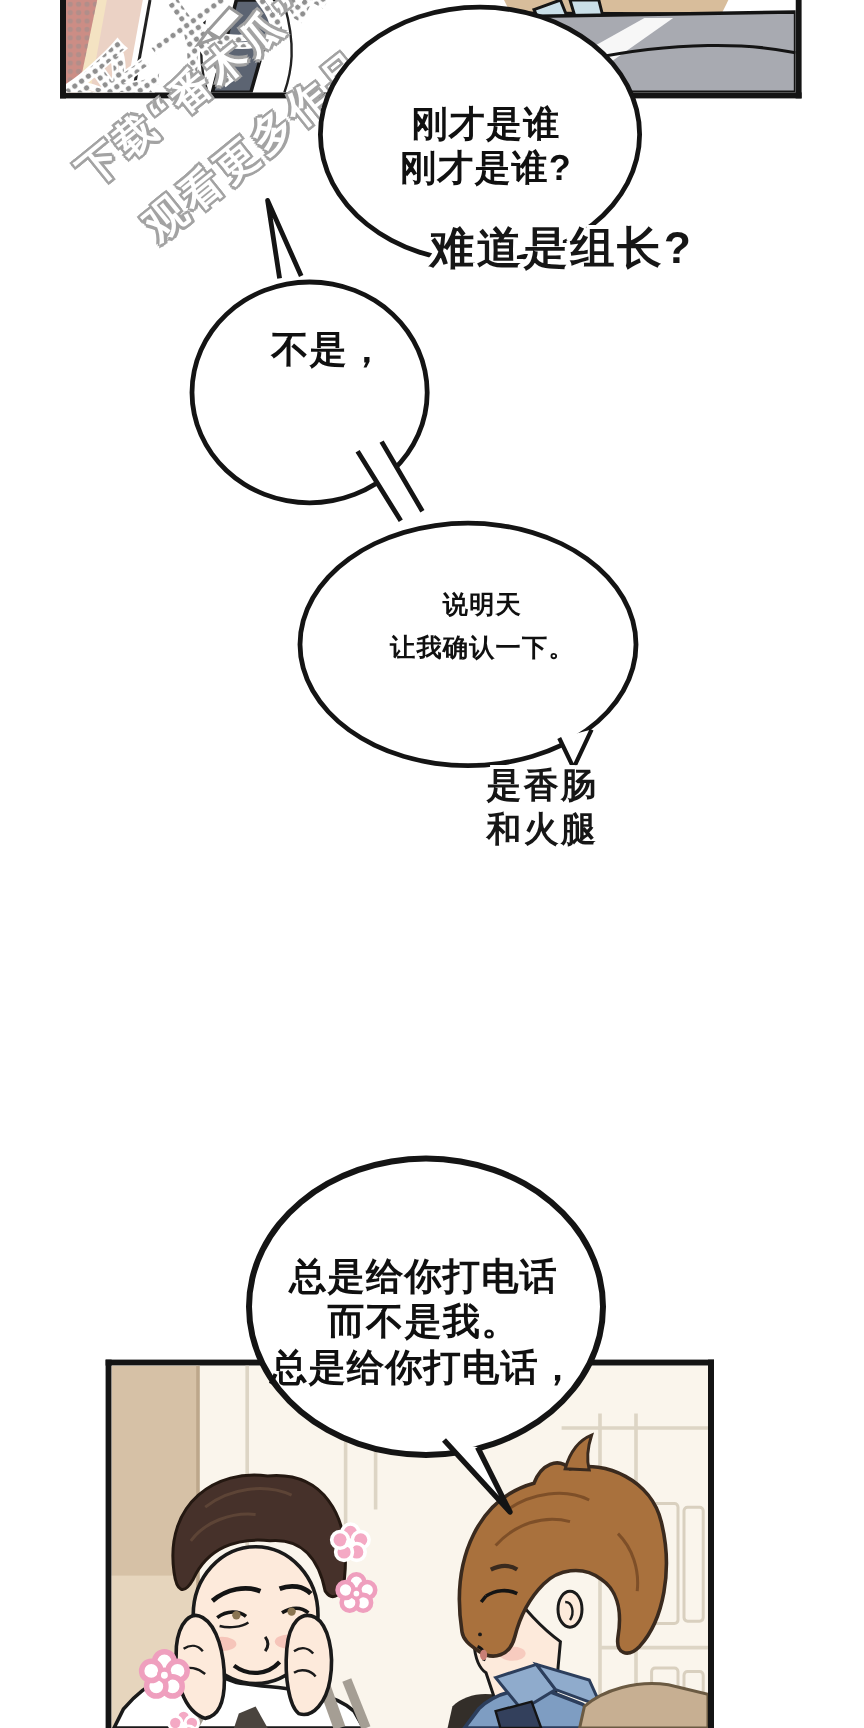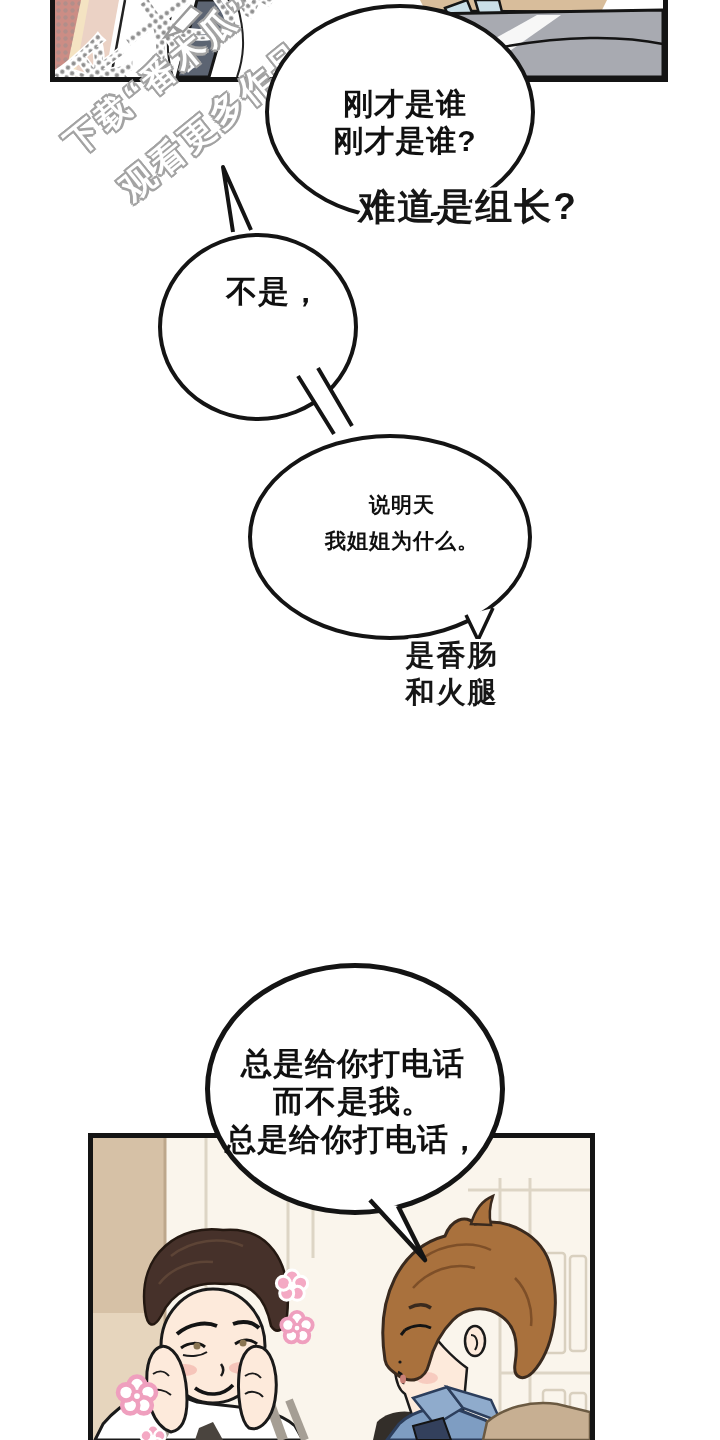--- a/index.html
+++ b/index.html
@@ -266,21 +266,21 @@
 
   <div class="btext t1">
     <span class="bl">刚才是谁</span>
     <span class="bl">刚才是谁?</span>
   </div>
   <div class="btext t2">
     <span class="bl">不是，</span>
   </div>
   <div class="btext t3">
     <span class="bl">说明天</span>
-    <span class="bl">我姐姐为什么。</span>
+    <span class="bl">让我确认一下。</span>
   </div>
   <div class="btext t4">
     <span class="bl">总是给你打电话</span>
     <span class="bl">而不是我。</span>
     <span class="bl">总是给你打电话，</span>
   </div>
 
   <div class="aside a1">
     <span>难道是组长?</span>
   </div>

